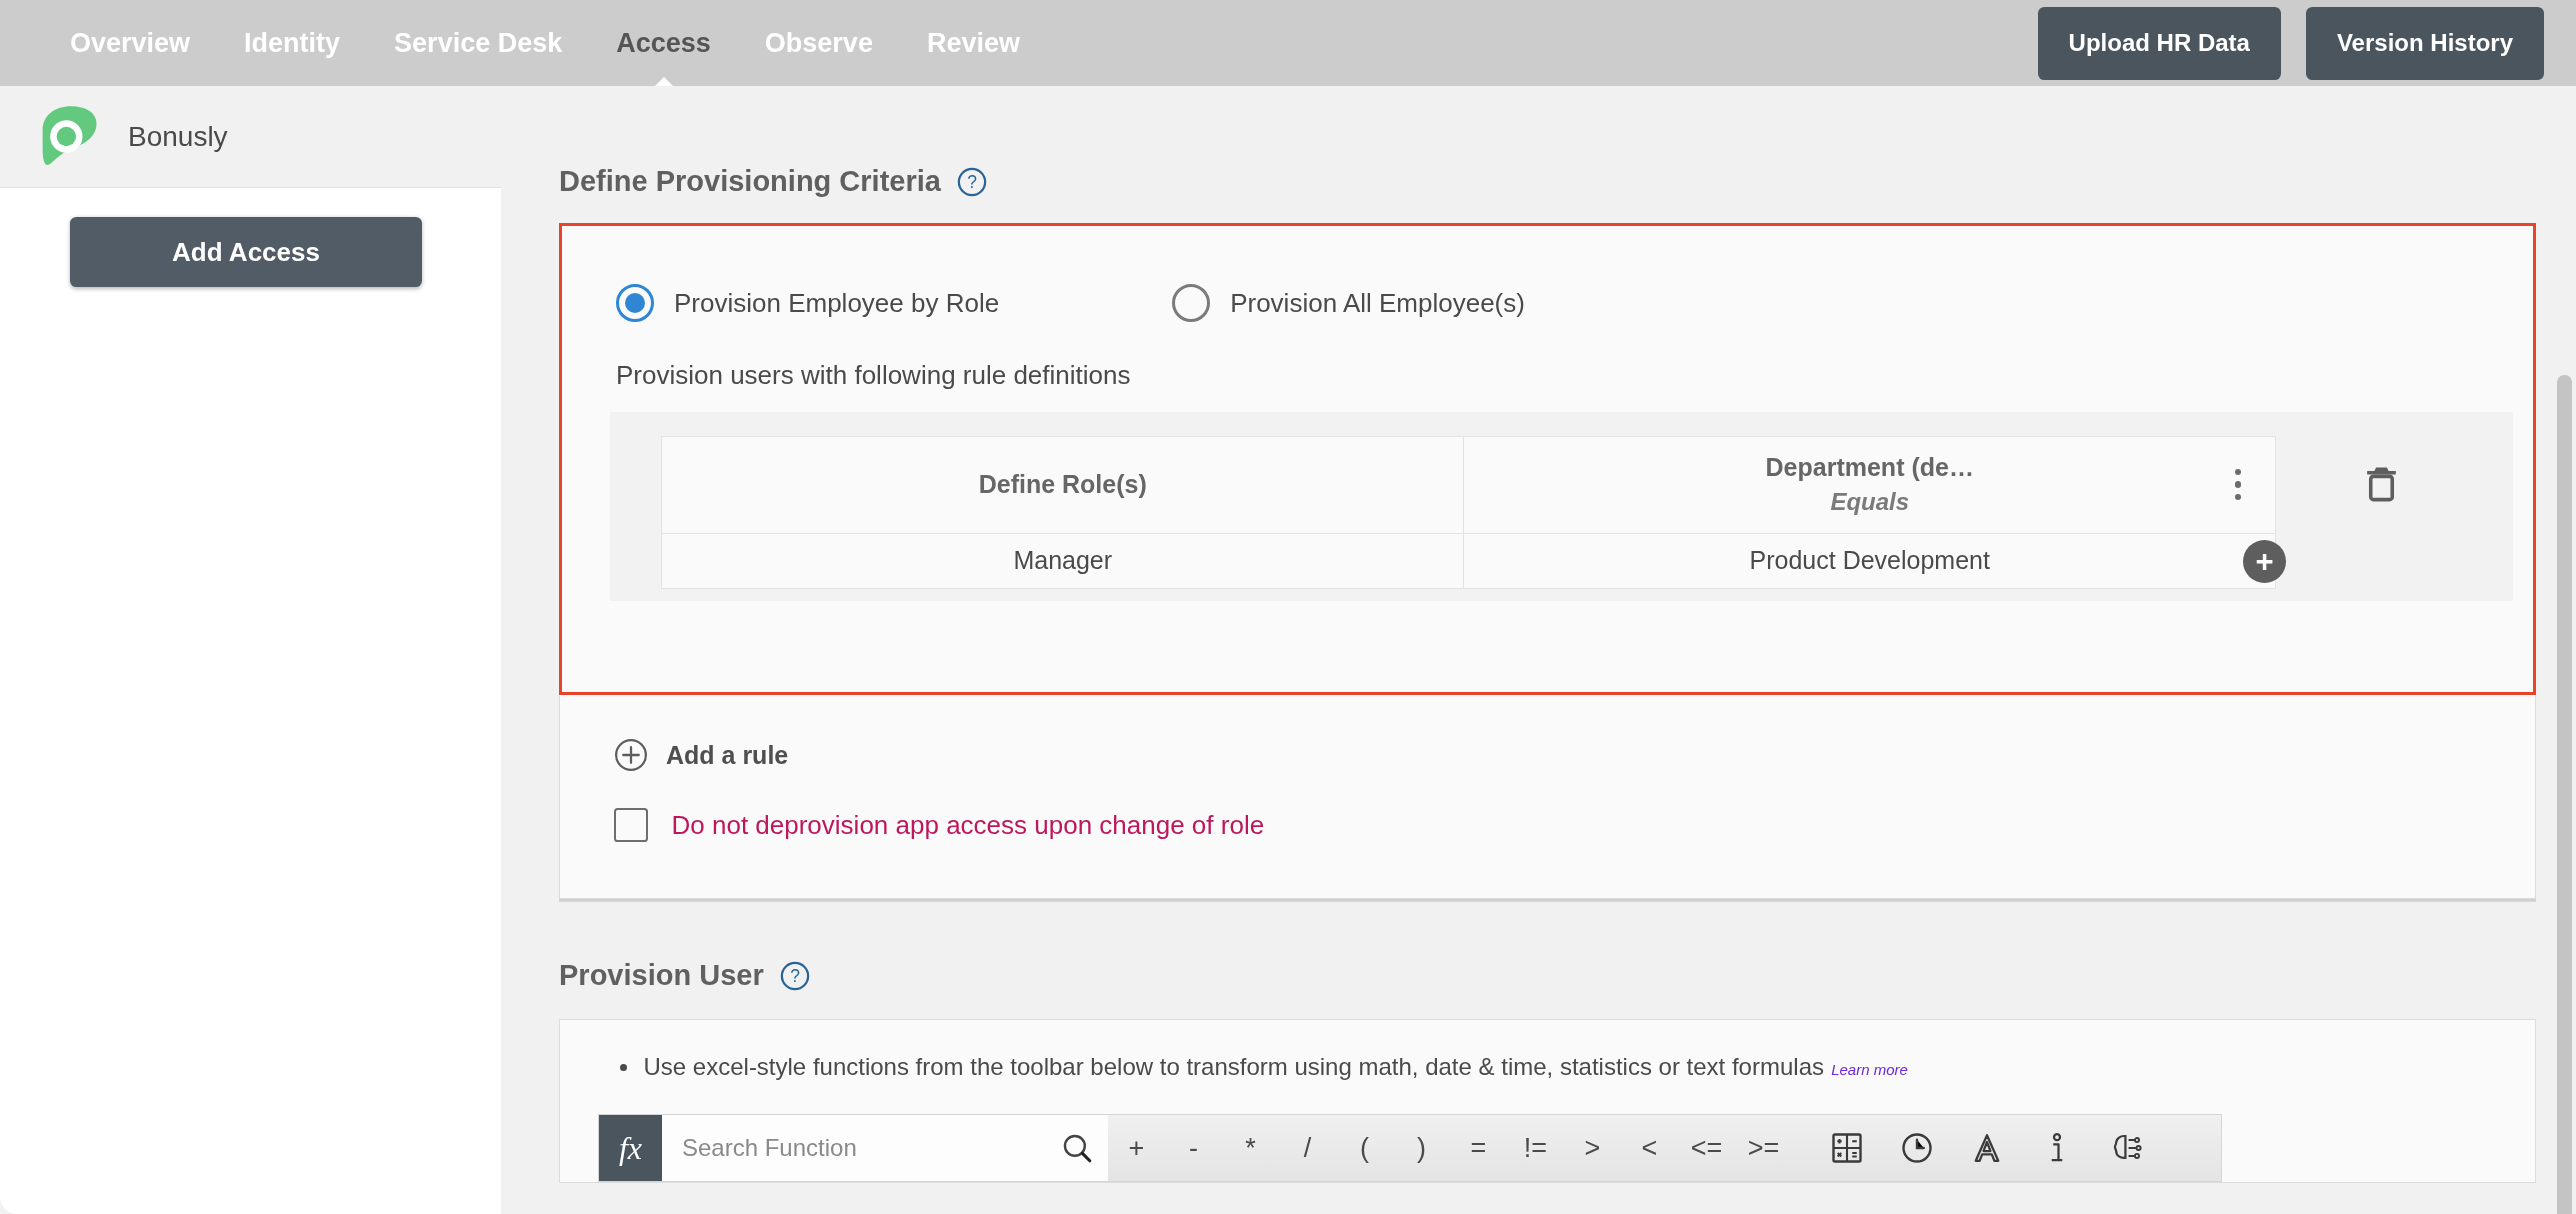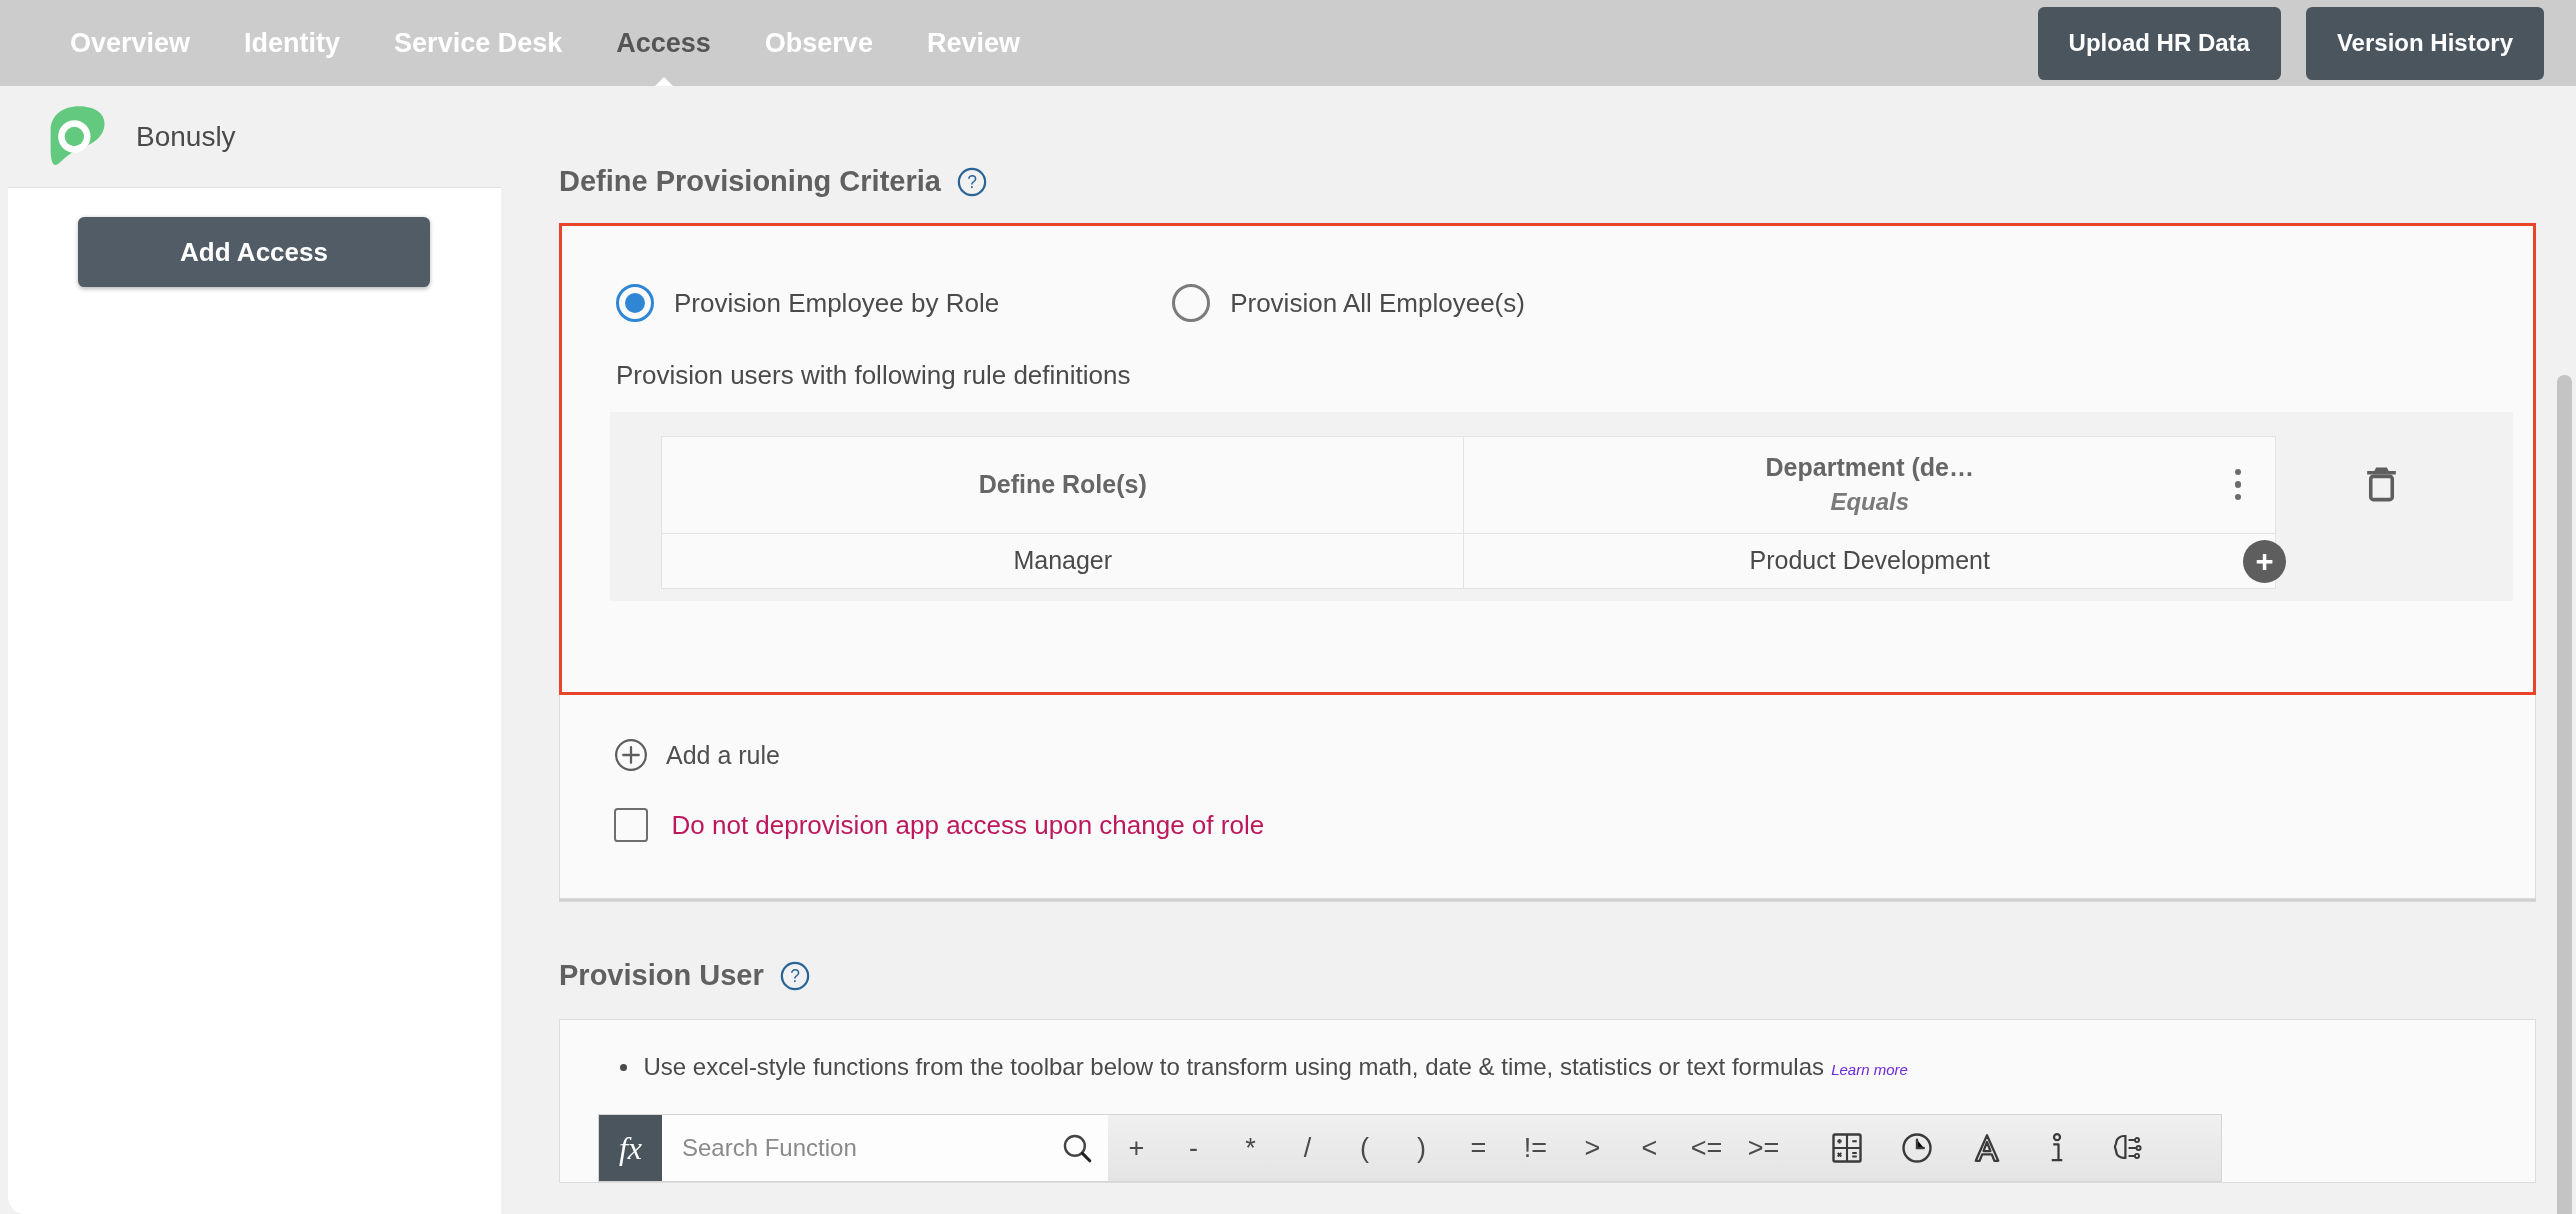--- a/index.html
+++ b/index.html
@@ -42,21 +42,21 @@
     background: #4A555E; color: #FFFFFF;
     font-size: 24px; font-weight: bold;
     border: none; border-radius: 6.3px;
     padding: 0 31px; height: 73px;
     display: flex; align-items: center; justify-content: center;
     cursor: pointer; white-space: nowrap;
   }
 
   
   .sidebar {
-    position: absolute; top: 86px; left: 8px;
+    position: absolute; top: 86px; left: 0;
     width: 576px; height: 1128px;
     background: #FFFFFF;
     border-right: 2.7px solid #D8D8D8;
     border-radius: 17px;
   }
   .app-card {
     height: 102px; background: #F1F1F1;
     display: flex; align-items: center;
     padding: 0 34px;
     border-bottom: 0.9px solid #E2E2E2;
@@ -187,21 +187,21 @@
 
   .lower-block {
     width: 1977px;
     background: #FAFAFA;
     border: 0.9px solid #DCDCDC; border-top: none;
     padding: 43px 0 56px 54px;
     box-shadow: 0 2.7px 0 #D0D0D0;
   }
   .add-rule-row { display: flex; align-items: center; gap: 18px; cursor: pointer; }
   .circle-plus-outline { width: 34px; height: 34px; flex: none; }
-  .add-rule-label { font-size: 25px; font-weight: normal; color: #4F4F4F; }
+  .add-rule-label { font-size: 25px; font-weight: bold; color: #4F4F4F; }
   .checkbox-row { display: flex; align-items: center; gap: 23.5px; margin-top: 36px; cursor: pointer; }
   .checkbox-mark {
     width: 34px; height: 34px; flex: none;
     border: 2.7px solid #6E6E6E; border-radius: 3.6px;
     background: #FAFAFA;
   }
   .checkbox-label { font-size: 26px; color: #be185d; }
 
   .section-title-row.second { padding-top: 60px; }
 

